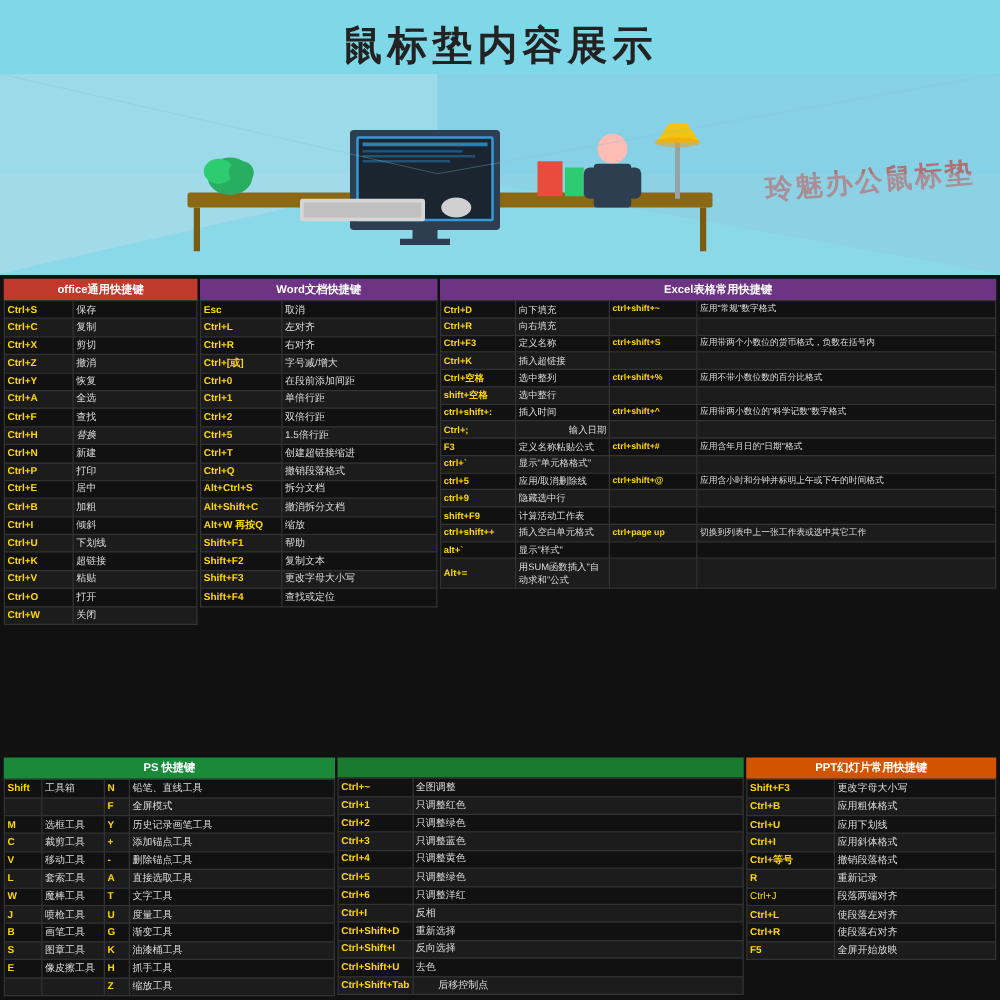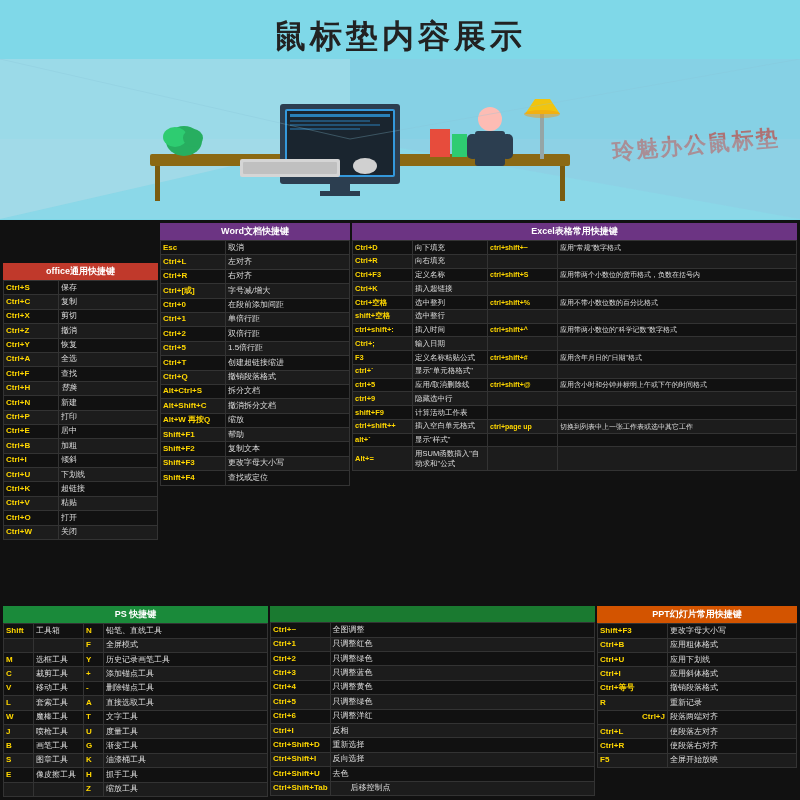--- a/index.html
+++ b/index.html
@@ -94,21 +94,21 @@
     .desc { color: #ddd; }
 
     .sec-title {
       text-align: center;
       font-weight: bold;
       color: #fff;
       padding: 2px 0;
       font-size: 10px;
     }
 
-    .bg-red { background: #c0392b !important; margin-top: 40px; }
+    .bg-red { background: #c0392b !important; }
     .bg-purple { background: #6c3483 !important; }
     .bg-green { background: #1a8a3a !important; }
     .bg-orange { background: #d35400 !important; }
 
     
     .illus-container {
       width: 100%;
       height: 160px;
       position: relative;
       overflow: hidden;
@@ -379,21 +379,21 @@
                 <td style="font-size:7px;color:#ddd;"></td>
               </tr>
               <tr>
                 <td class="key" style="color:#FFD700;font-weight:bold;font-size:7.5px;width:60px;">ctrl+shift+:</td>
                 <td style="font-size:7.5px;color:#ddd;width:75px;">插入时间</td>
                 <td style="font-size:7px;color:#FFD700;font-weight:bold;width:70px;">ctrl+shift+^</td>
                 <td style="font-size:7px;color:#ddd;">应用带两小数位的"科学记数"数字格式</td>
               </tr>
               <tr>
                 <td class="key" style="color:#FFD700;font-weight:bold;font-size:7.5px;width:60px;">Ctrl+;</td>
-                <td style="font-size:7.5px;color:#ddd;width:75px;">输入日期</td>
+                <td style="font-size:7.5px;color:#ddd;width:75px;text-align:right;">输入日期</td>
                 <td style="font-size:7px;color:#FFD700;font-weight:bold;width:70px;"></td>
                 <td style="font-size:7px;color:#ddd;"></td>
               </tr>
               <tr>
                 <td class="key" style="color:#FFD700;font-weight:bold;font-size:7.5px;width:60px;">F3</td>
                 <td style="font-size:7.5px;color:#ddd;width:75px;">定义名称粘贴公式</td>
                 <td style="font-size:7px;color:#FFD700;font-weight:bold;width:70px;">ctrl+shift+#</td>
                 <td style="font-size:7px;color:#ddd;">应用含年月日的"日期"格式</td>
               </tr>
               <tr>
@@ -604,21 +604,21 @@
               </tr>
               <tr>
                 <td class="key" style="color:#FFD700;font-weight:bold;font-size:8px;width:70px;">Ctrl+等号</td>
                 <td style="font-size:8px;color:#ddd;">撤销段落格式</td>
               </tr>
               <tr>
                 <td class="key" style="color:#FFD700;font-weight:bold;font-size:8px;width:70px;">R</td>
                 <td style="font-size:8px;color:#ddd;">重新记录</td>
               </tr>
               <tr>
-                <td class="key" style="color:#FFD700;font-weight:bold;font-size:8px;width:70px;text-align:right;">Ctrl+J</td>
+                <td class="key" style="color:#FFD700;font-weight:normal;font-size:8px;width:70px;">Ctrl+J</td>
                 <td style="font-size:8px;color:#ddd;">段落两端对齐</td>
               </tr>
               <tr>
                 <td class="key" style="color:#FFD700;font-weight:bold;font-size:8px;width:70px;">Ctrl+L</td>
                 <td style="font-size:8px;color:#ddd;">使段落左对齐</td>
               </tr>
               <tr>
                 <td class="key" style="color:#FFD700;font-weight:bold;font-size:8px;width:70px;">Ctrl+R</td>
                 <td style="font-size:8px;color:#ddd;">使段落右对齐</td>
               </tr>

